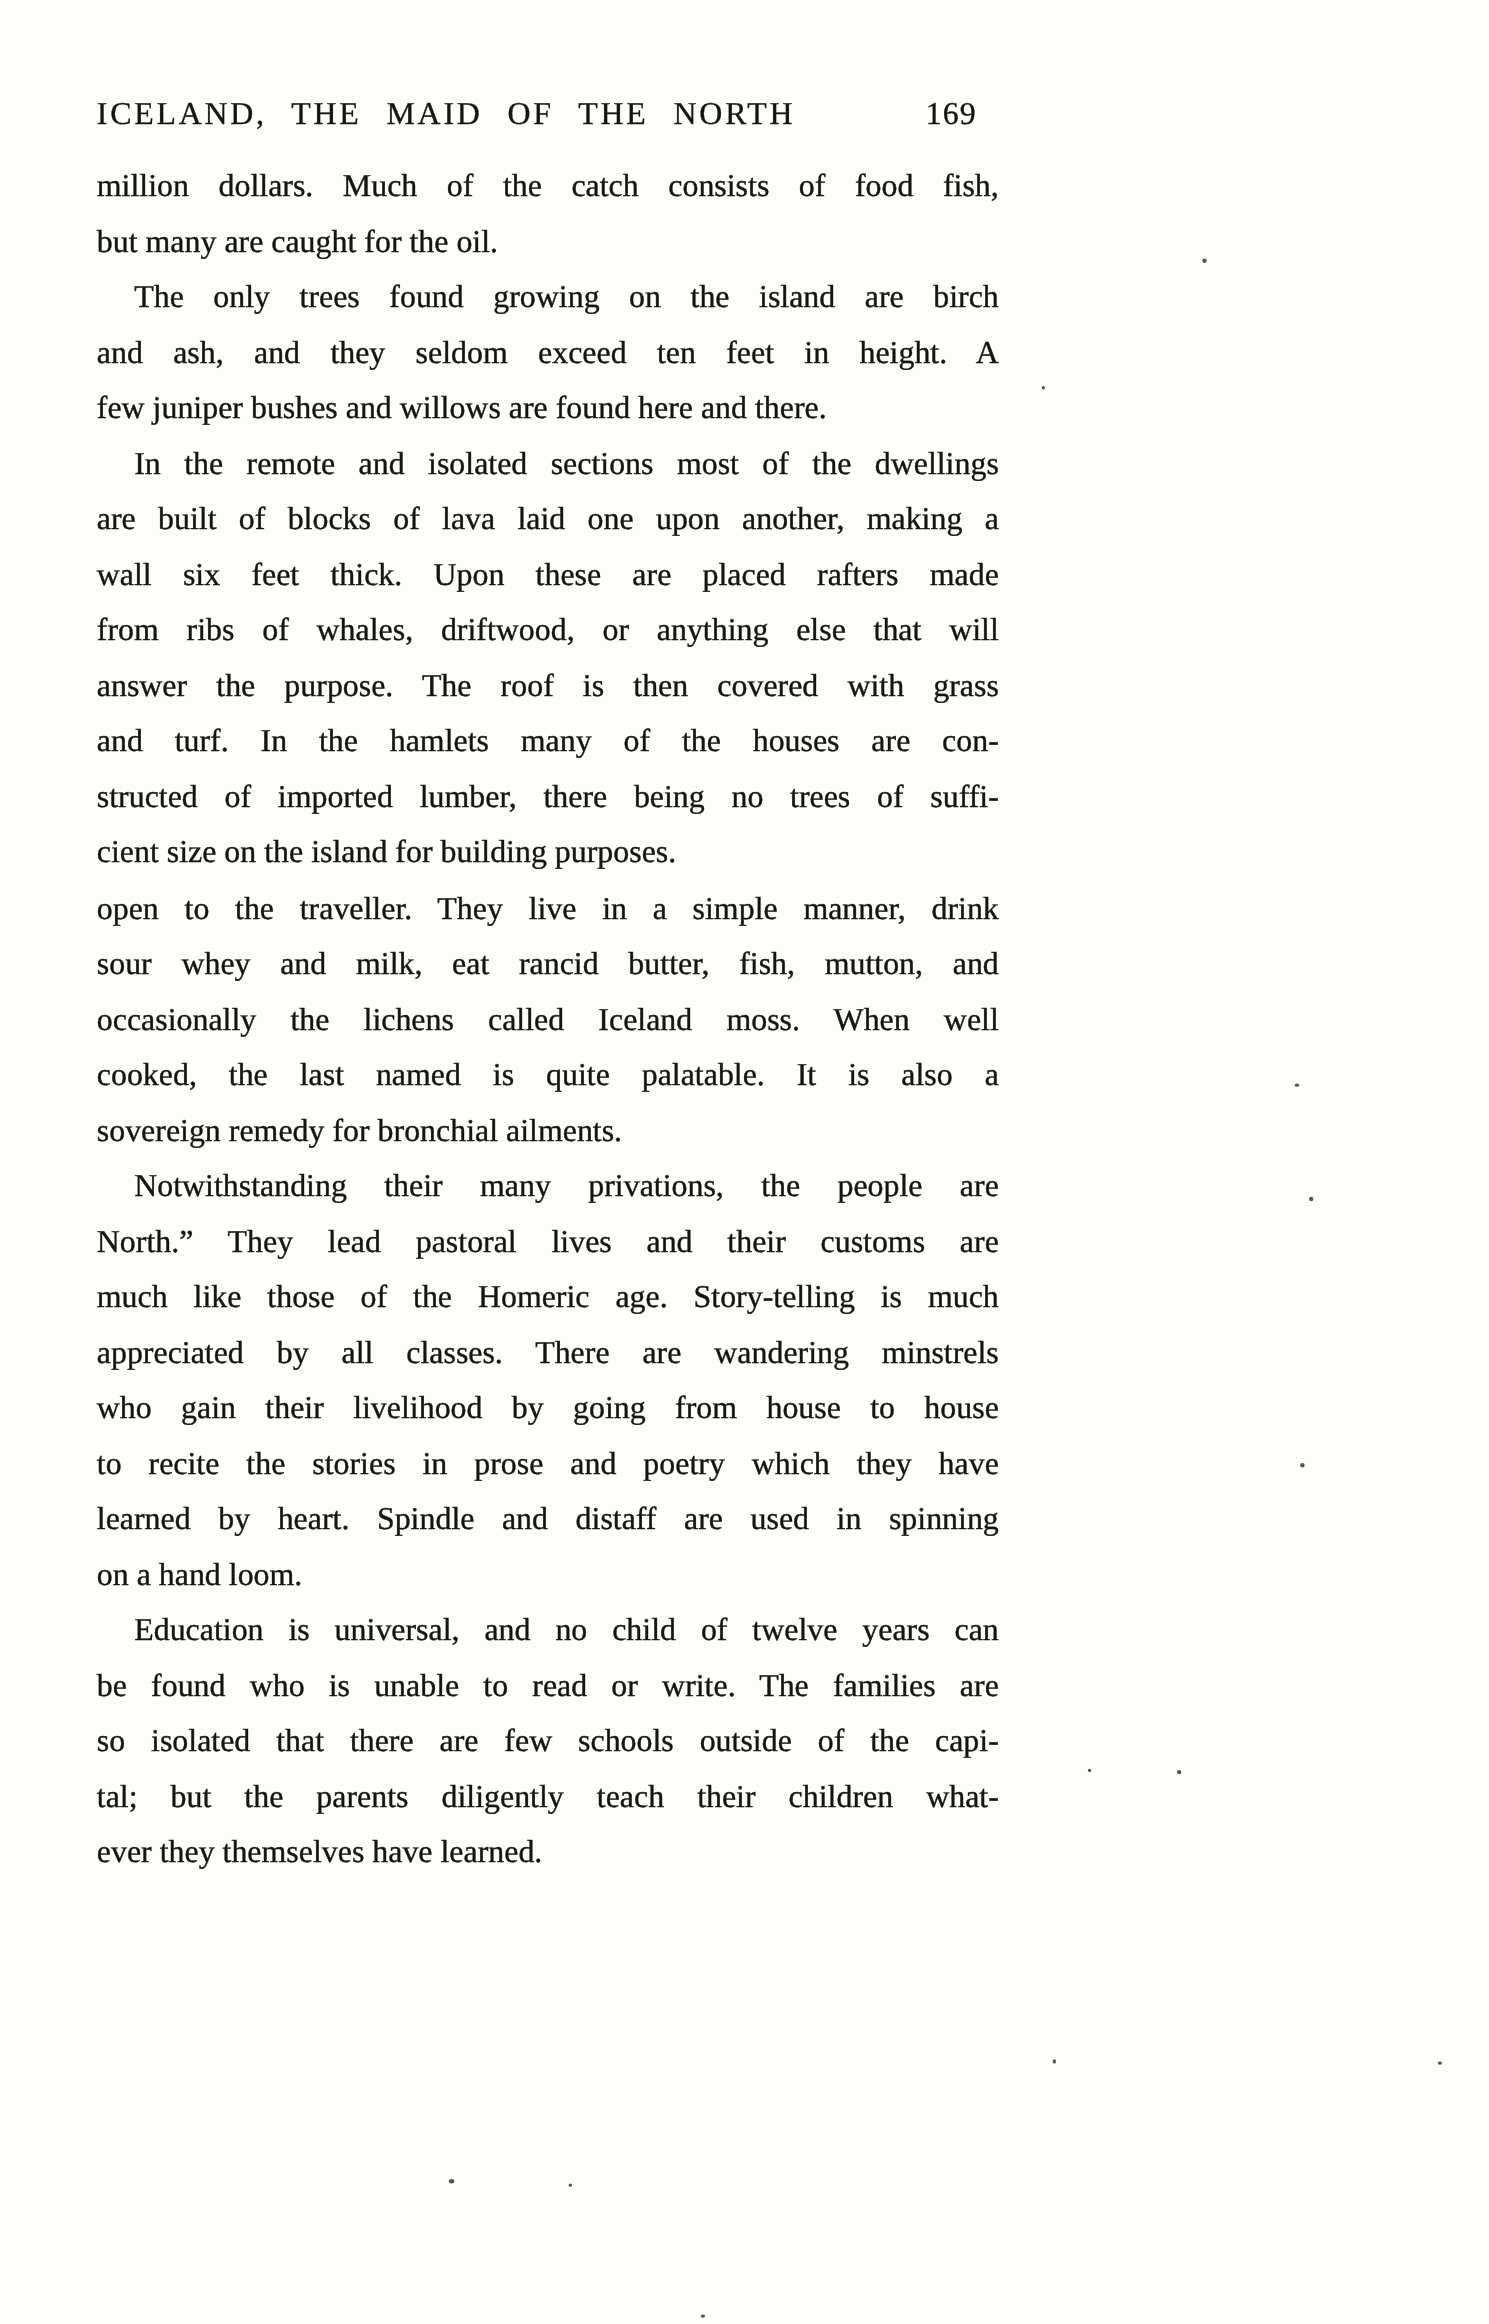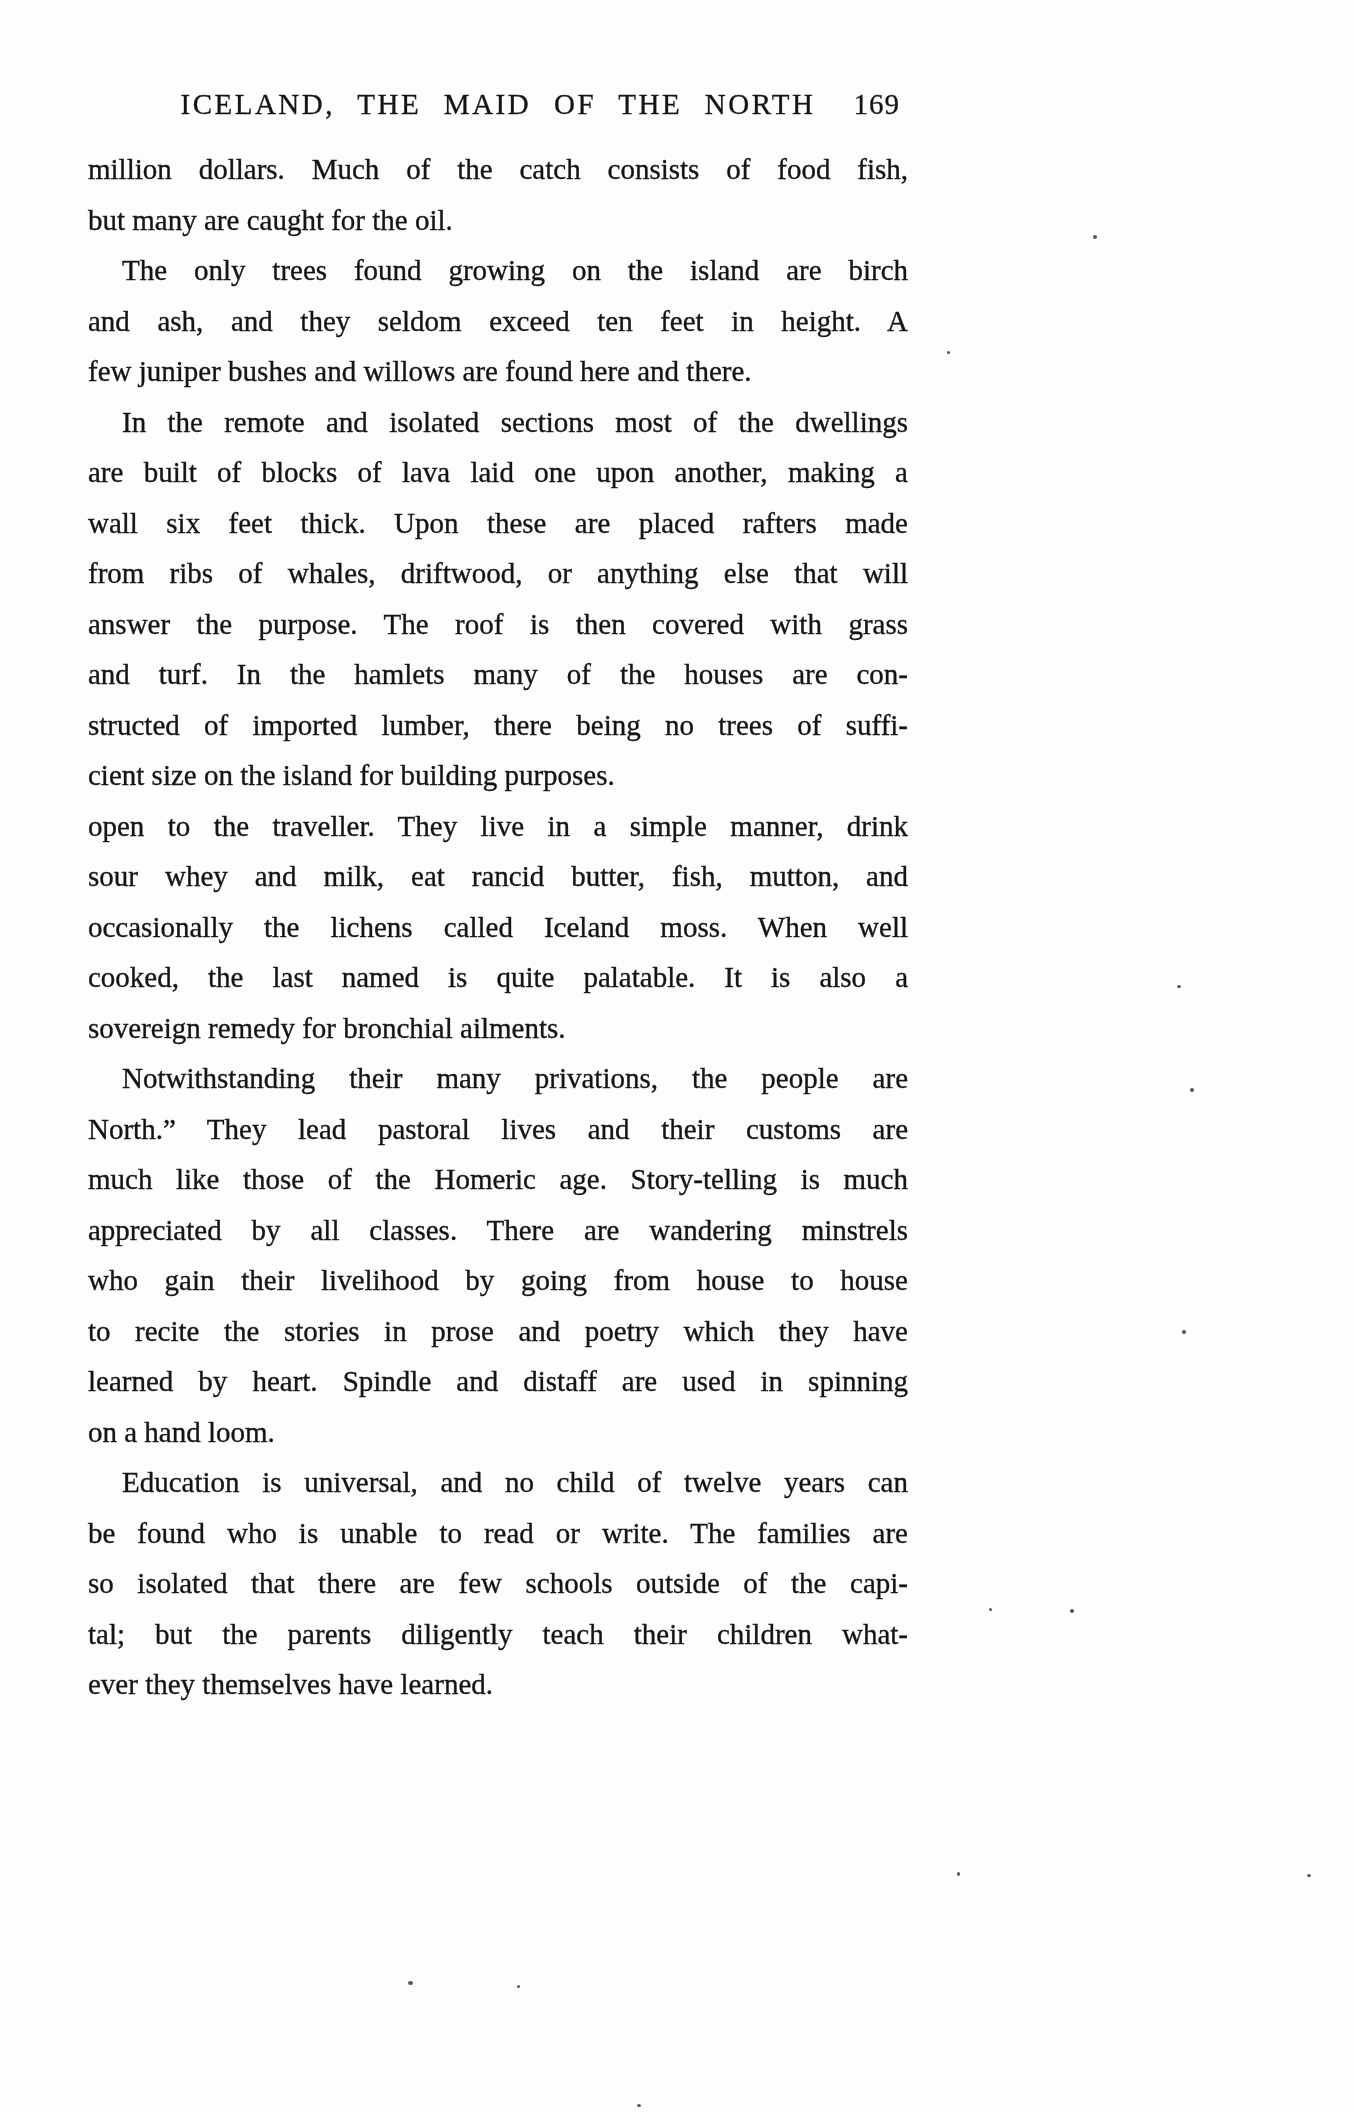--- a/index.html
+++ b/index.html
@@ -19,30 +19,29 @@
   
   .header {
     position: absolute;
     left: 88px;
     top: 84px;
     width: 820px;
     height: 40px;
   }
   .header-title {
     display: block;
-    text-align: center;
     font-size: 29px;
     letter-spacing: 2.5px;
     word-spacing: 13px;
     line-height: 40px;
     -webkit-text-stroke: 0.3px #1a1916;
   }
   .page-number {
     position: absolute;
-    right: 8px;
+    right: 20px;
     top: 0;
     font-size: 29px;
     line-height: 40px;
     letter-spacing: 1px;
     -webkit-text-stroke: 0.3px #1a1916;
   }
   
   .body-text {
     position: absolute;
     left: 88px;

